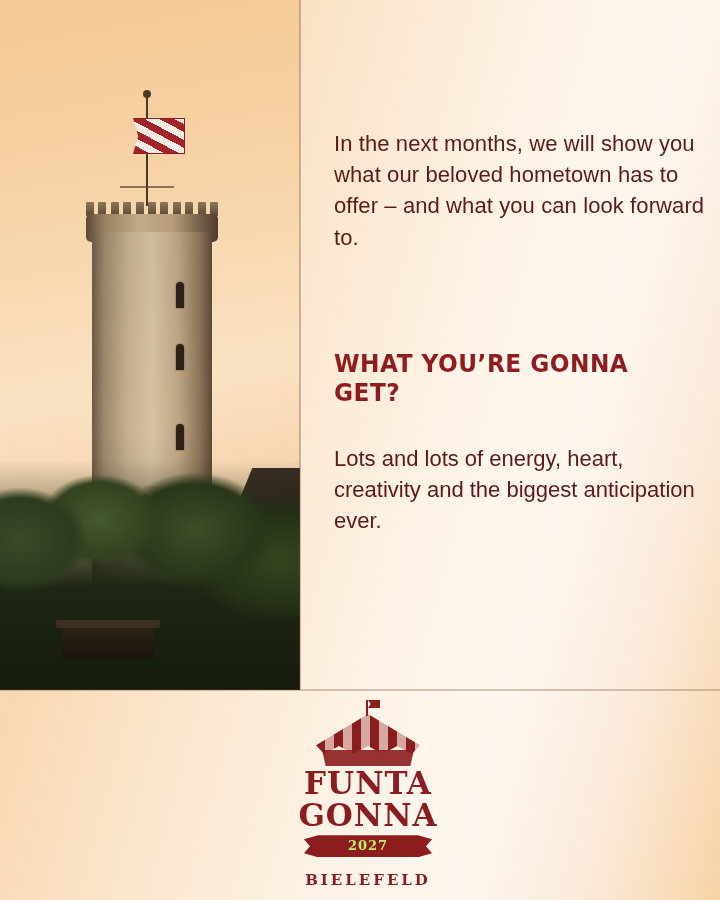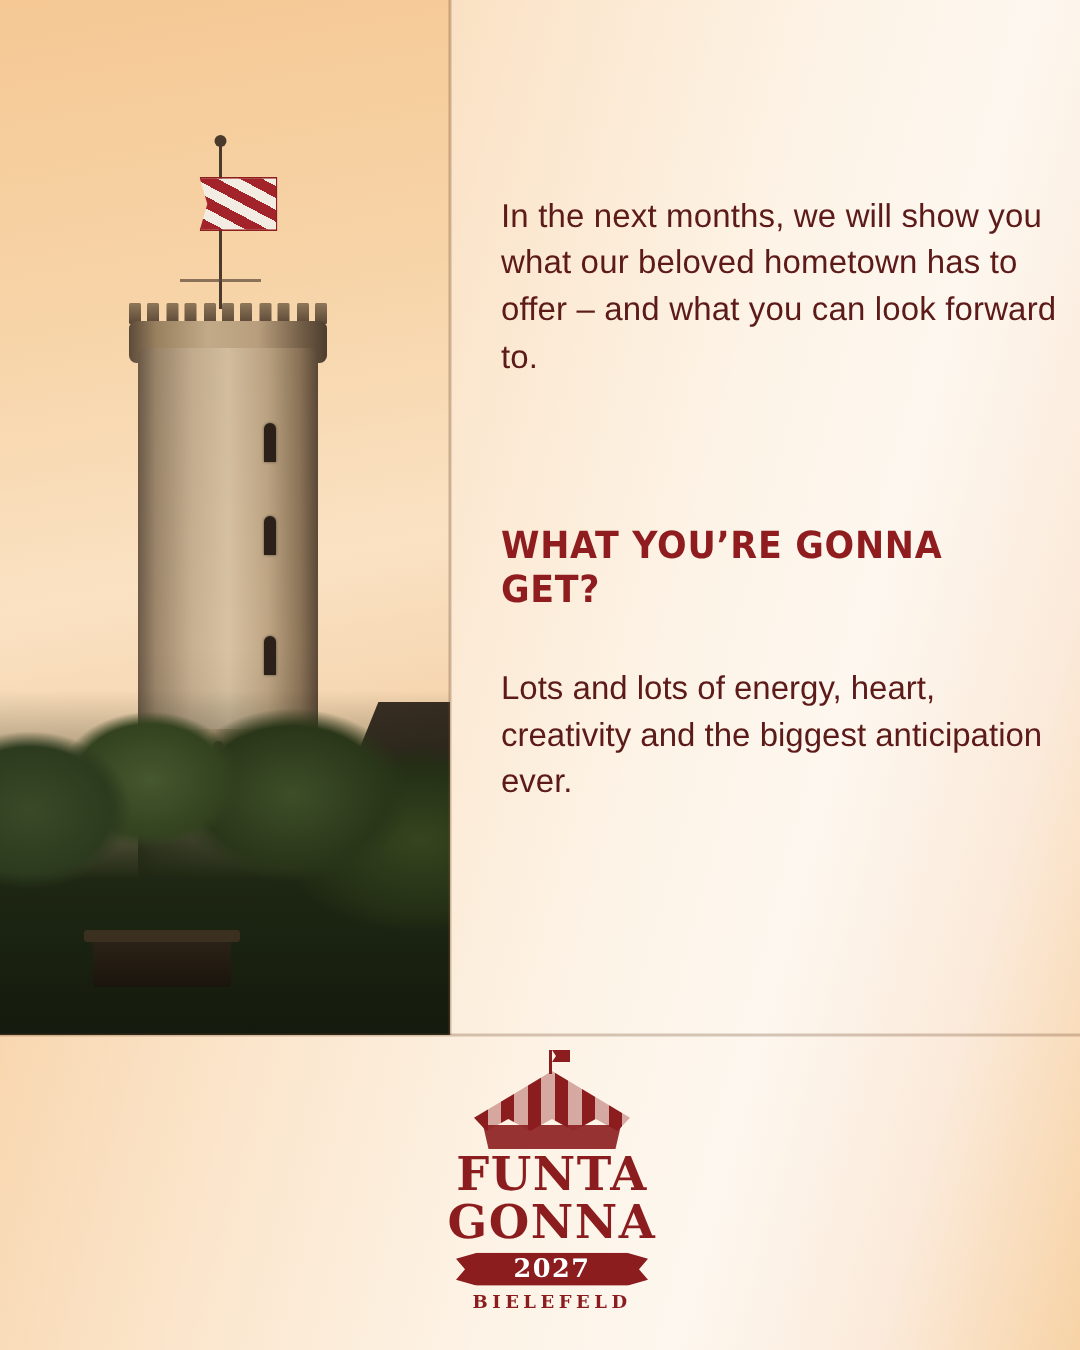--- a/index.html
+++ b/index.html
@@ -315,33 +315,33 @@
     letter-spacing: 1px;
     line-height: 1.02;
   }
   .ribbon {
     position: relative;
     width: 128px;
     height: 22px;
     margin: 4px auto 0;
     background: #8c1d1f;
     clip-path: polygon(0 4px, 14px 0, 114px 0, 128px 4px, 122px 11px, 128px 18px, 114px 22px, 14px 22px, 0 18px, 6px 11px);
-    color: #ffffff;
+    color: #bef264;
     font-family: "DejaVu Serif", serif;
     font-weight: bold;
-    font-size: 17px;
+    font-size: 13px;
     line-height: 22px;
     letter-spacing: 1px;
     text-align: center;
   }
   .logo-city {
-    margin-top: 4px;
+    margin-top: 14px;
     font-family: "DejaVu Serif", serif;
     font-weight: bold;
-    font-size: 12px;
+    font-size: 15px;
     letter-spacing: 3px;
   }
 </style>
 </head>
 <body>
 
 <div class="poster">
 
   <div class="photo">
     <div class="sky"></div>

